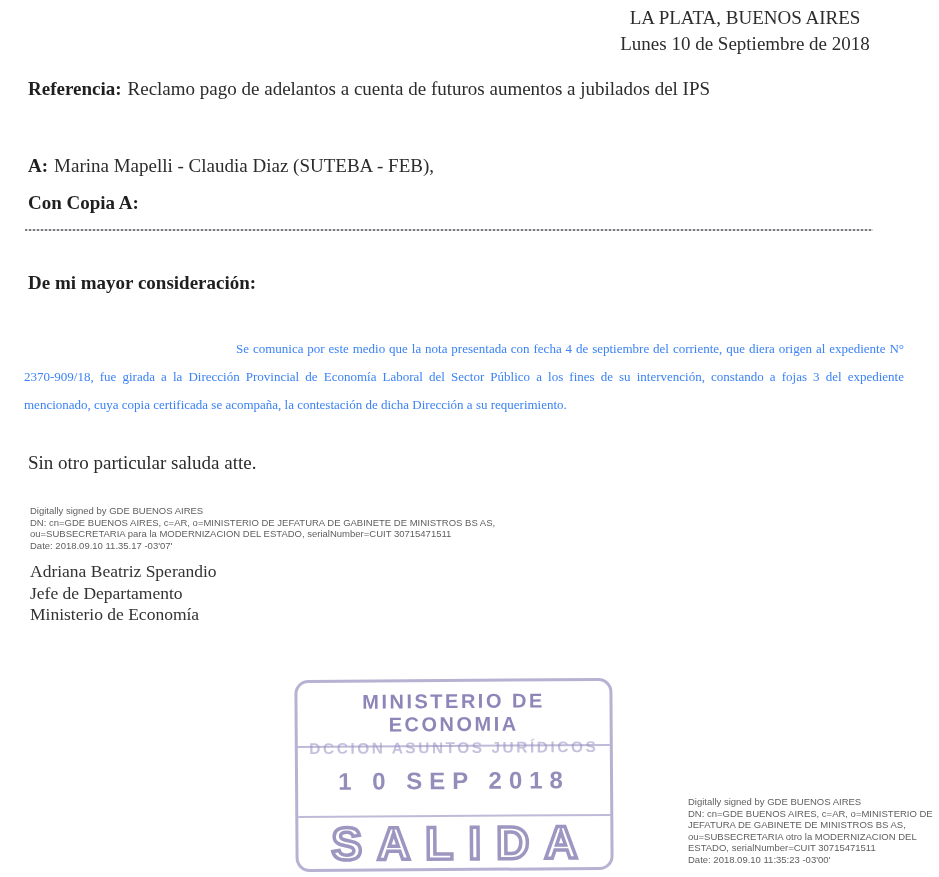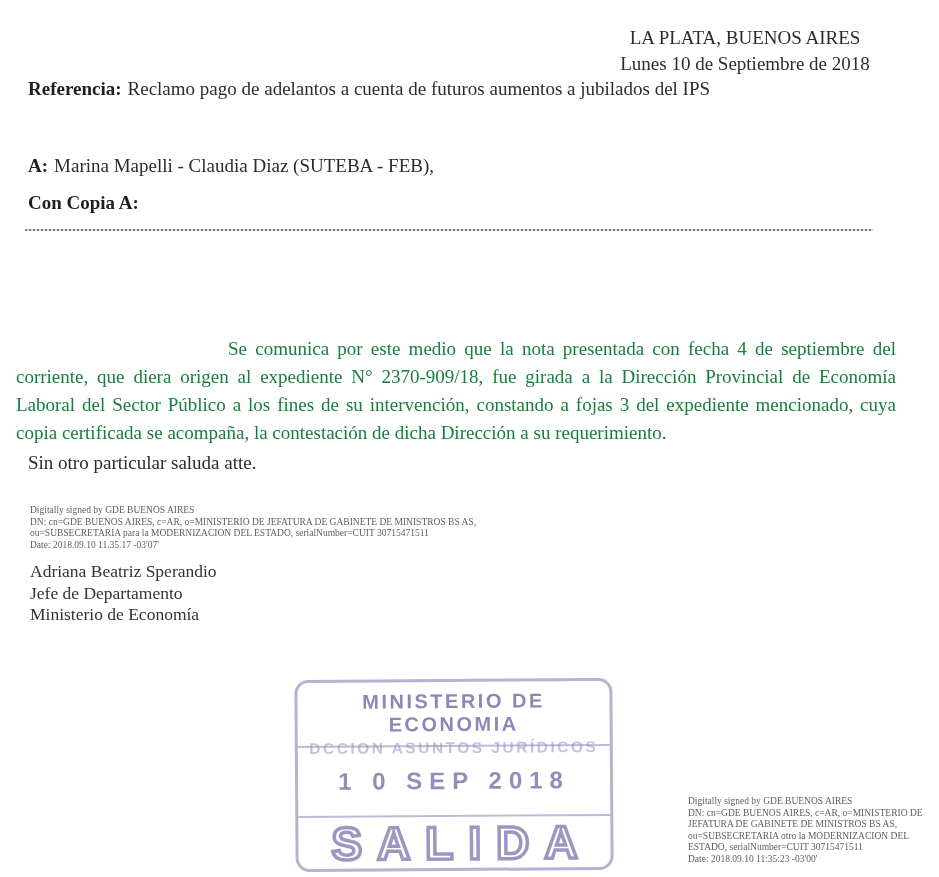--- a/index.html
+++ b/index.html
@@ -5,41 +5,41 @@
   html,body { margin:0; padding:0; background:#ffffff; }
   .page {
     position:relative; width:939px; height:877px; background:#ffffff;
     font-family:"Liberation Serif", serif; color:#2c2c2c; overflow:hidden;
   }
   .abs { position:absolute; white-space:nowrap; }
   .serif19 { font-size:19px; line-height:25px; }
   .bold { font-weight:bold; color:#1f1f1f; }
   .lbl { font-weight:bold; color:#1f1f1f; margin-right:6px; }
 
-  .header-block { left:590px; top:5px; width:310px; text-align:center; font-size:19px; line-height:26px;margin-top:20px; }
+  .header-block { left:590px; top:5px; width:310px; text-align:center; font-size:19px; line-height:26px; }
 
   .ref-line  { left:28px; top:76px; }
   .to-line   { left:28px; top:153px;font-family:Liberation Serif, serif; }
   .cc-line   { left:28px; top:190px; }
   .salutation{ left:28px; top:270px; }
   .closing   { left:28px; top:450px; }
 
   .rule {
     position:absolute; left:25px; top:229px; width:848px; height:2px;
     background:repeating-linear-gradient(90deg, rgba(90,90,96,.8) 0 2px, rgba(175,175,180,.45) 2px 4px);
   }
 
   .body-par {
-    position:absolute; left:16px; top:335px; width:880px;
-    font-size:19px; line-height:28px; text-align:justify; text-indent:212px;
-    color:#15803d; white-space:normal;
+    position:absolute; left:24px; top:335px; width:880px;
+    font-size:13px; line-height:28px; text-align:justify; text-indent:212px;
+    color:#3b82f6; white-space:normal;
   }
 
   .digsig {
-    position:absolute; font-family:Liberation Serif, serif;
+    position:absolute; font-family:Liberation Sans, sans-serif;
     font-size:9.5px; line-height:11.5px; color:#5e5e5e; white-space:nowrap;
   }
   .digsig1 { left:30px; top:505px; }
   .digsig2 { left:688px; top:796px; }
 
   .signer { position:absolute; left:30px; top:561px; font-size:17.5px; line-height:21.5px; color:#333333; }
 
   .stamp {
     position:absolute; left:295px; top:679px; width:318px; height:192px;
     border:3px solid rgba(138,129,182,.62); border-radius:14px;
@@ -83,20 +83,21 @@
   <div class="abs serif19 to-line">
     <span class="lbl">A:</span><span>Marina Mapelli - Claudia Diaz (SUTEBA - FEB),</span>
   </div>
 
   <div class="abs serif19 cc-line">
     <span class="lbl">Con Copia A:</span>
   </div>
 
   <div class="rule"></div>
 
+  <div class="abs serif19 bold salutation">De mi mayor consideración:</div>
 
   <div class="body-par">Se comunica por este medio que la nota presentada con fecha 4 de septiembre del corriente, que diera origen al expediente N° 2370-909/18, fue girada a la Dirección Provincial de Economía Laboral del Sector Público a los fines de su intervención, constando a fojas 3 del expediente mencionado, cuya copia certificada se acompaña, la contestación de dicha Dirección a su requerimiento.</div>
 
   <div class="abs serif19 closing">Sin otro particular saluda atte.</div>
 
   <div class="digsig digsig1">
     <div>Digitally signed by GDE BUENOS AIRES</div>
     <div>DN: cn=GDE BUENOS AIRES, c=AR, o=MINISTERIO DE JEFATURA DE GABINETE DE MINISTROS BS AS,</div>
     <div>ou=SUBSECRETARIA para la MODERNIZACION DEL ESTADO, serialNumber=CUIT 30715471511</div>
     <div>Date: 2018.09.10 11.35.17 -03'07'</div>

